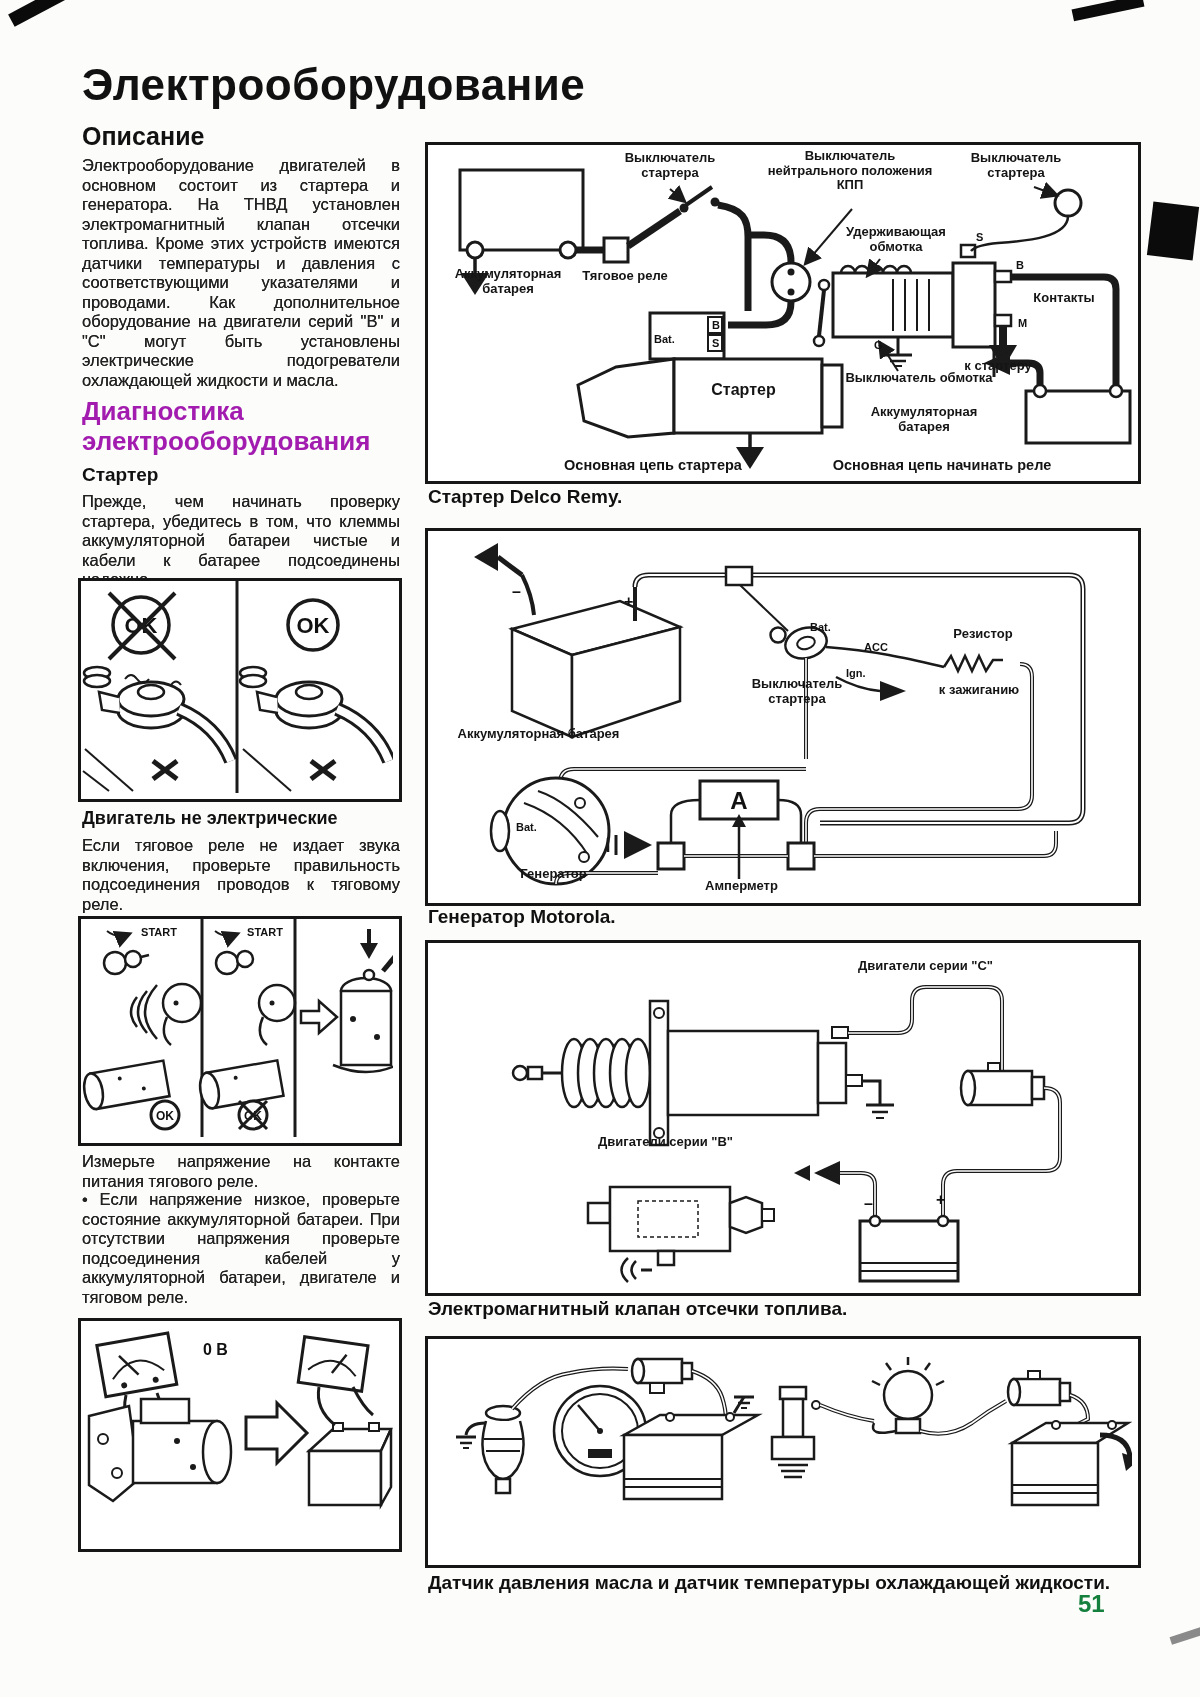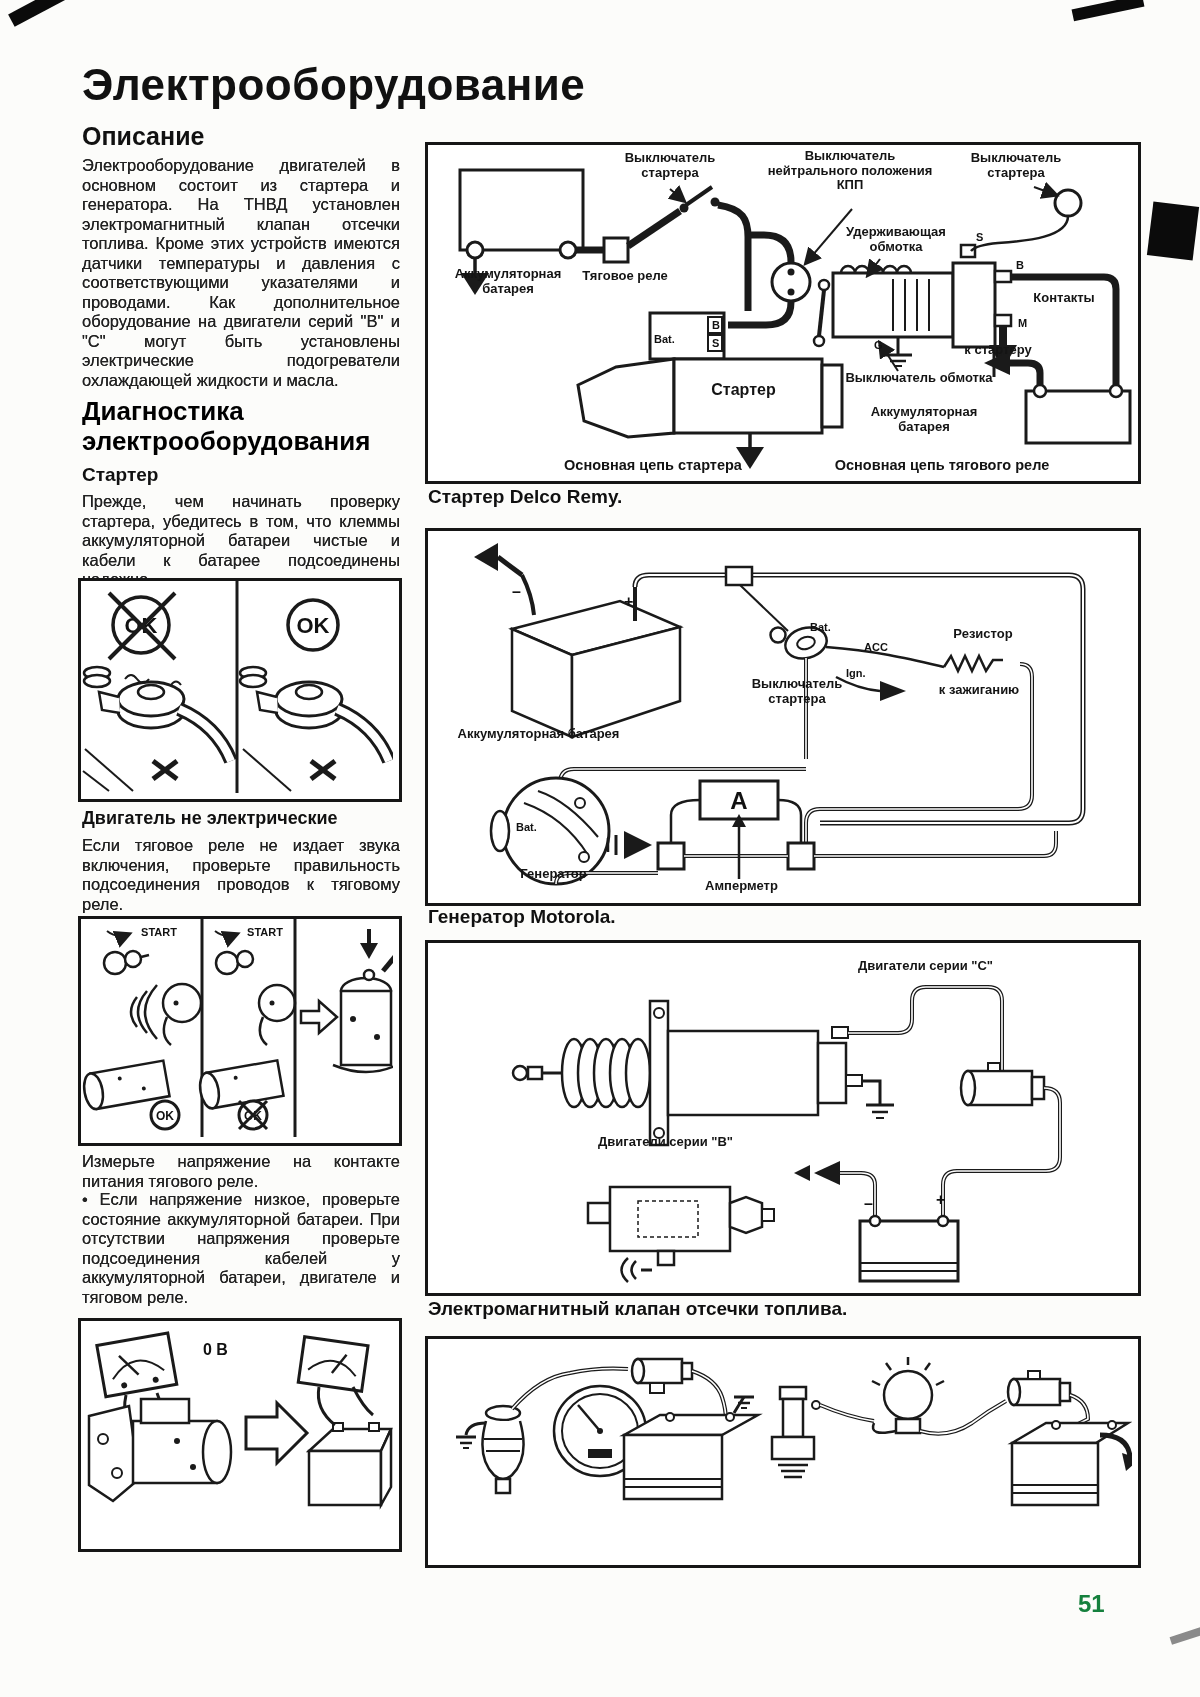--- a/index.html
+++ b/index.html
@@ -1,20 +1,20 @@
 <!DOCTYPE html>
 <html><head>
 <meta charset="utf-8">
 <style>
   html,body{margin:0;padding:0;background:#d8d8d4;}
   .page{position:relative;width:1200px;height:1697px;background:#fcfcfa;overflow:hidden;
         font-family:"Liberation Sans",sans-serif;color:#1c1c1c;}
   .title{position:absolute;left:82px;top:60px;font-size:44px;font-weight:bold;letter-spacing:.5px;color:#111;}
   .h2{position:absolute;font-size:25px;font-weight:bold;color:#111;}
-  .h2b{position:absolute;width:318px;font-size:26px;font-weight:bold;line-height:30px;color:#000000;}
+  .h2b{position:absolute;width:318px;font-size:26px;font-weight:bold;line-height:30px;color:#a21caf;}
   .h3{position:absolute;font-size:19px;font-weight:bold;color:#111;}
   .h4{position:absolute;font-size:18px;font-weight:bold;color:#111;}
   .para{position:absolute;width:318px;font-size:16.5px;line-height:19.5px;text-align:justify;
         text-shadow:0 0 .5px currentColor;color:#222;}
   .figbox,.dbox{position:absolute;border:3px solid #161616;background:#fff;}
   .caption{position:absolute;font-size:19px;font-weight:bold;color:#101010;}
   .lbl{position:absolute;font-size:13px;font-weight:bold;text-align:center;line-height:1.13;color:#141414;}
   .term{position:absolute;font-size:11px;font-weight:bold;color:#111;}
   .big{font-size:16px;}
   .pagenum{position:absolute;font-size:24px;font-weight:bold;color:#15803d;}
@@ -287,26 +287,26 @@
       <line x1="452" y1="114" x2="440" y2="130" class="ln" stroke-width="2" marker-end="url(#m1)"></line>
       <line x1="470" y1="226" x2="452" y2="198" class="ln" stroke-width="2" marker-end="url(#m1)"></line>
     </svg>
     <div class="lbl" style="left:168px;top:6px;width:148px;">Выключатель стартера</div>
     <div class="lbl" style="left:332px;top:4px;width:180px;">Выключатель нейтрального положения КПП</div>
     <div class="lbl" style="left:518px;top:6px;width:140px;">Выключатель стартера</div>
     <div class="lbl" style="left:0px;top:122px;width:160px;">Аккумуляторная батарея</div>
     <div class="lbl" style="left:142px;top:124px;width:110px;">Тяговое реле</div>
     <div class="lbl" style="left:398px;top:80px;width:140px;">Удерживающая обмотка</div>
     <div class="lbl" style="left:582px;top:146px;width:108px;">Контакты</div>
-    <div class="lbl" style="left:505px;top:198px;width:130px;">к стартеру</div>
+    <div class="lbl" style="left:505px;top:214px;width:130px;">к стартеру</div>
     <div class="lbl" style="left:416px;top:226px;width:150px;">Выключатель обмотка</div>
     <div class="lbl" style="left:416px;top:260px;width:160px;">Аккумуляторная батарея</div>
     <div class="lbl big" style="left:258px;top:236px;width:115px;">Стартер</div>
     <div class="lbl" style="left:100px;top:312px;width:250px;font-size:14.5px;">Основная цепь стартера</div>
-    <div class="lbl" style="left:368px;top:312px;width:292px;font-size:14.5px;">Основная цепь тягового реле</div>
+    <div class="lbl" style="left:368px;top:312px;width:292px;font-size:14.5px;">Основная цепь начинать реле</div>
     <div class="term" style="left:226px;top:188px;">Bat.</div>
     <div class="term" style="left:284px;top:174px;">B</div>
     <div class="term" style="left:284px;top:192px;">S</div>
     <div class="term" style="left:548px;top:86px;">S</div>
     <div class="term" style="left:588px;top:114px;">B</div>
     <div class="term" style="left:590px;top:172px;">M</div>
     <div class="term" style="left:446px;top:194px;">G</div>
   </div>
   <div class="caption" style="left:428px;top:486px;">Стартер Delco Remy.</div>
 
@@ -528,15 +528,16 @@
         <rect x="584" y="104" width="86" height="62" class="lnw" stroke-width="2.5"></rect>
         <line x1="584" y1="146" x2="670" y2="146" class="ln" stroke-width="2"></line>
         <line x1="584" y1="154" x2="670" y2="154" class="ln" stroke-width="2"></line>
         <circle cx="628" cy="86" r="4" class="lnw" stroke-width="2"></circle>
         <circle cx="684" cy="86" r="4" class="lnw" stroke-width="2"></circle>
       </g>
       <path d="M672,96 Q700,96 702,118" class="ln" stroke-width="5"></path>
       <polygon points="694,114 712,120 698,132" class="fl"></polygon>
     </svg>
   </div>
+  <div class="caption" style="left:428px;top:1572px;">Датчик давления масла и датчик температуры охлаждающей жидкости.</div>
 
   <div class="pagenum" style="left:1078px;top:1590px;">51</div>
 </div>
 
 </body></html>

